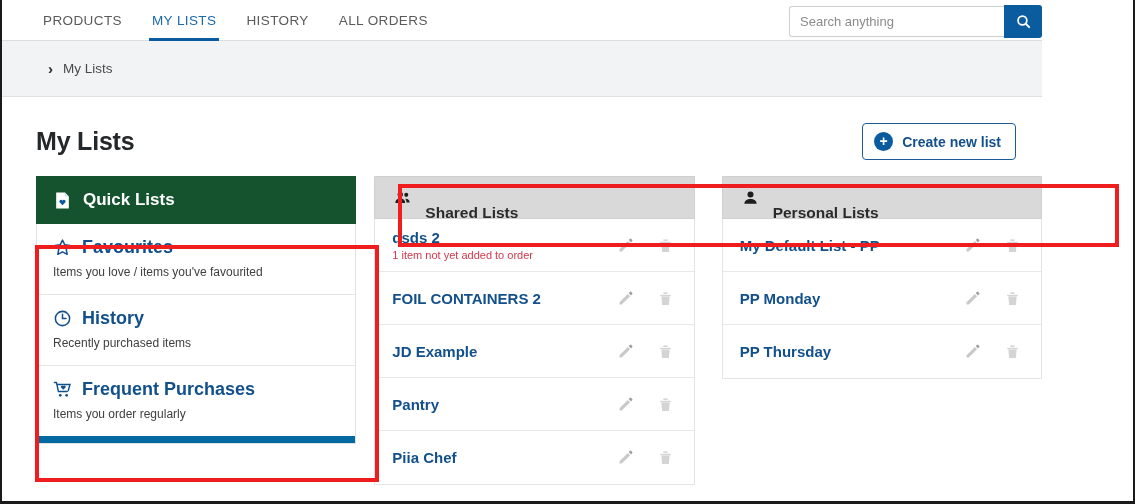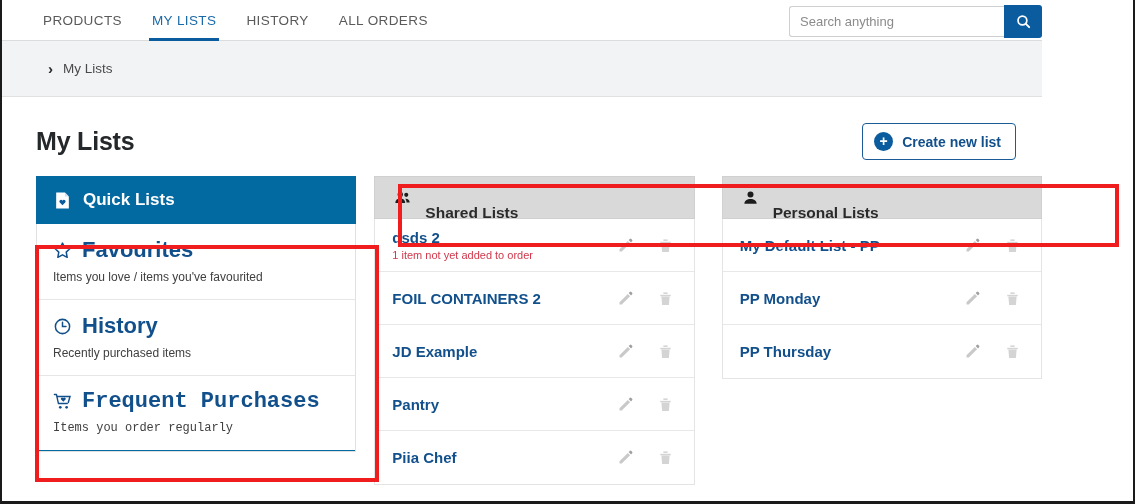--- a/index.html
+++ b/index.html
@@ -75,31 +75,31 @@
     display:block;
   }
 
   
   .columns { display:flex; padding:0 0 0 0; margin-top:16px; position:relative; }
   .col-left { width:348px; margin-left:34px; }
   .col-mid  { width:348px; margin-left:18px; }
   .col-right{ width:348px; margin-left:27px; }
 
   .quickhead {
-    background:#0369a1; color:#fff; height:48px;
+    background:#14532d; color:#fff; height:48px;
     display:flex; align-items:center; gap:11px; padding-left:17px;
     font-size:17px; font-weight:bold;
   }
   .quickhead svg { width:19px; height:21px; display:block; }
 
   .quickbody { border:1px solid #e1e1e1; border-top:none; background:#fff; }
   .qitem { padding:13px 16px 15px 16px; border-bottom:1px solid #e6e6e6; cursor:pointer; }
-  .qitem:last-child { border-bottom:1px solid #0369a1;font-family:Liberation Mono, monospace; }
+  .qitem:last-child { border-bottom:7px solid #0369a1; }
   .qtitle { display:flex; align-items:center; gap:10px; }
-  .qtitle .t { font-size:22px; font-weight:bold; color:#12508c; }
+  .qtitle .t { font-size:18px; font-weight:bold; color:#12508c; }
   .qtitle svg { width:19px; height:19px; display:block; }
   .qsub { font-size:12px; color:#404040; margin-top:7px; }
 
   .listhead {
     background:#d9d9d9; height:43px; display:flex; align-items:center;
     gap:12px; padding-left:17px; border:1px solid #d0d0d0;
   }
   .listhead .ht { font-size:15.5px; font-weight:bold; color:#2b2b2b;margin-top:30px; }
   .listhead svg { width:21px; height:18px; display:block; }
 

